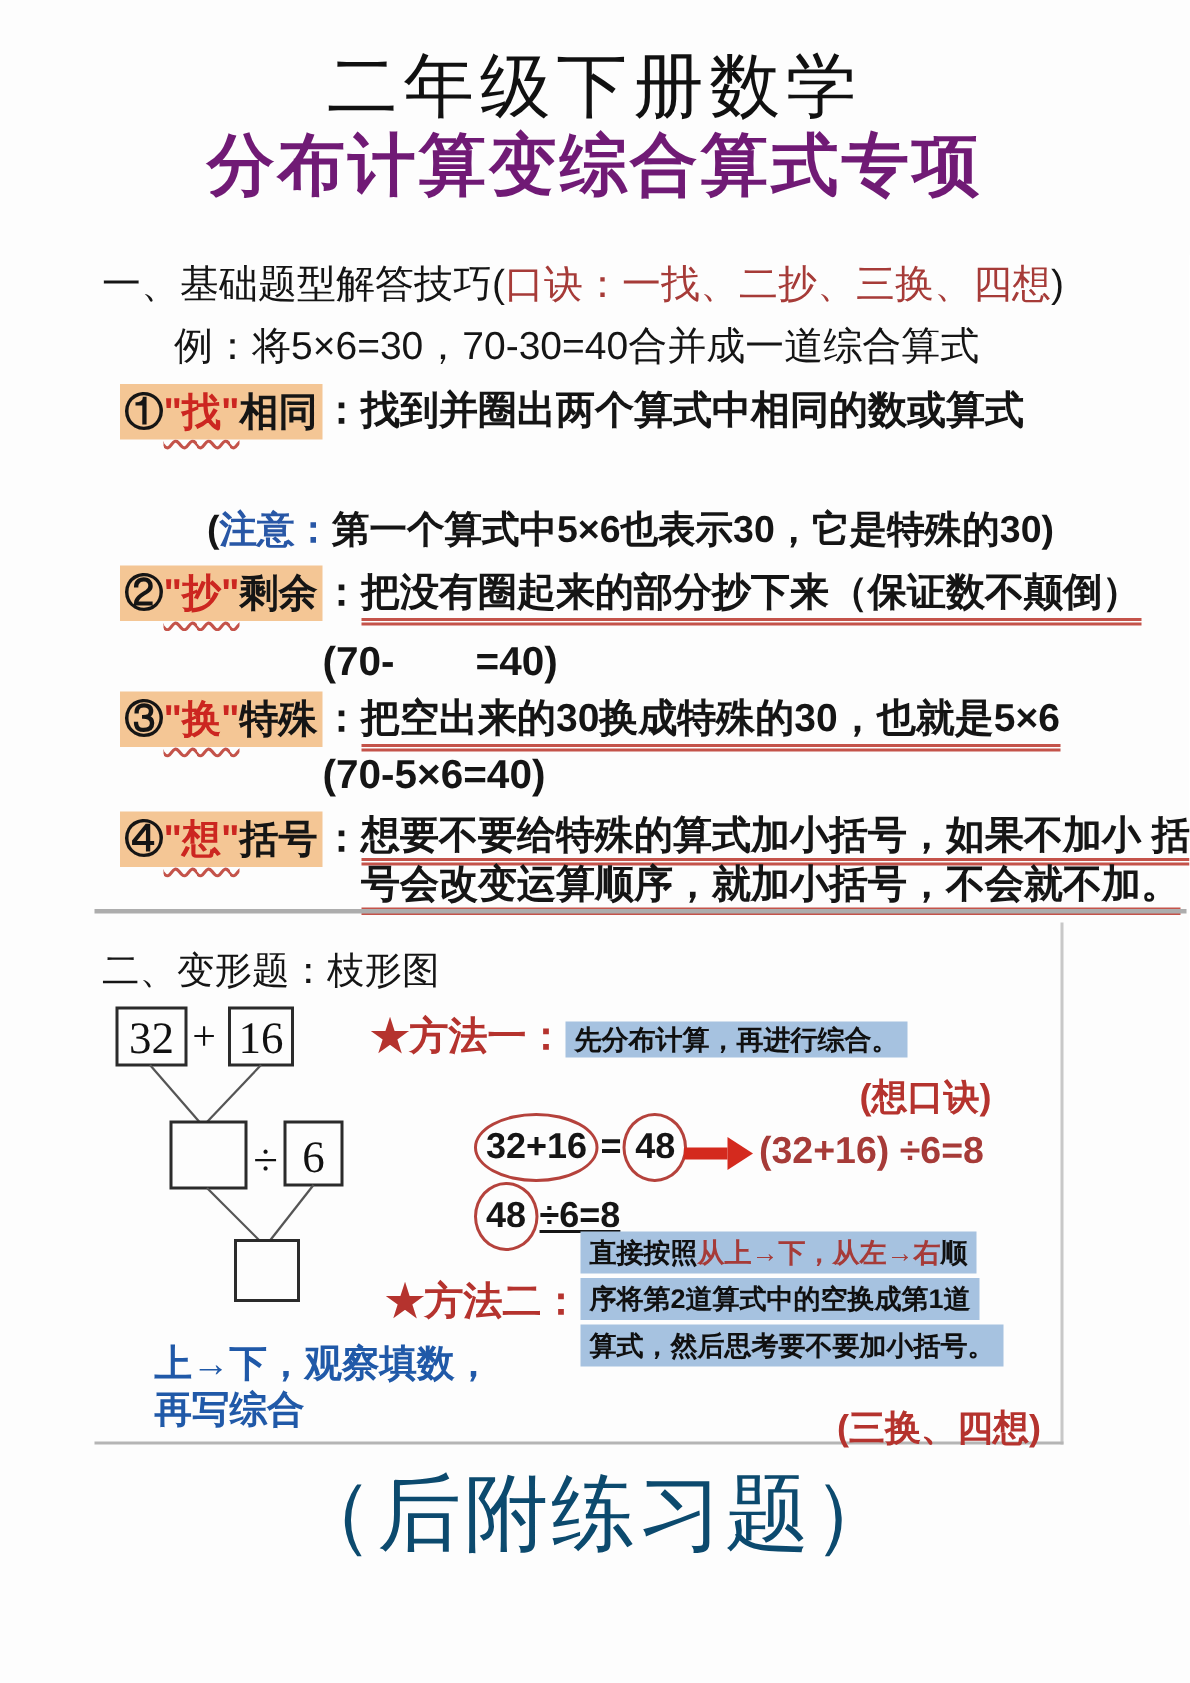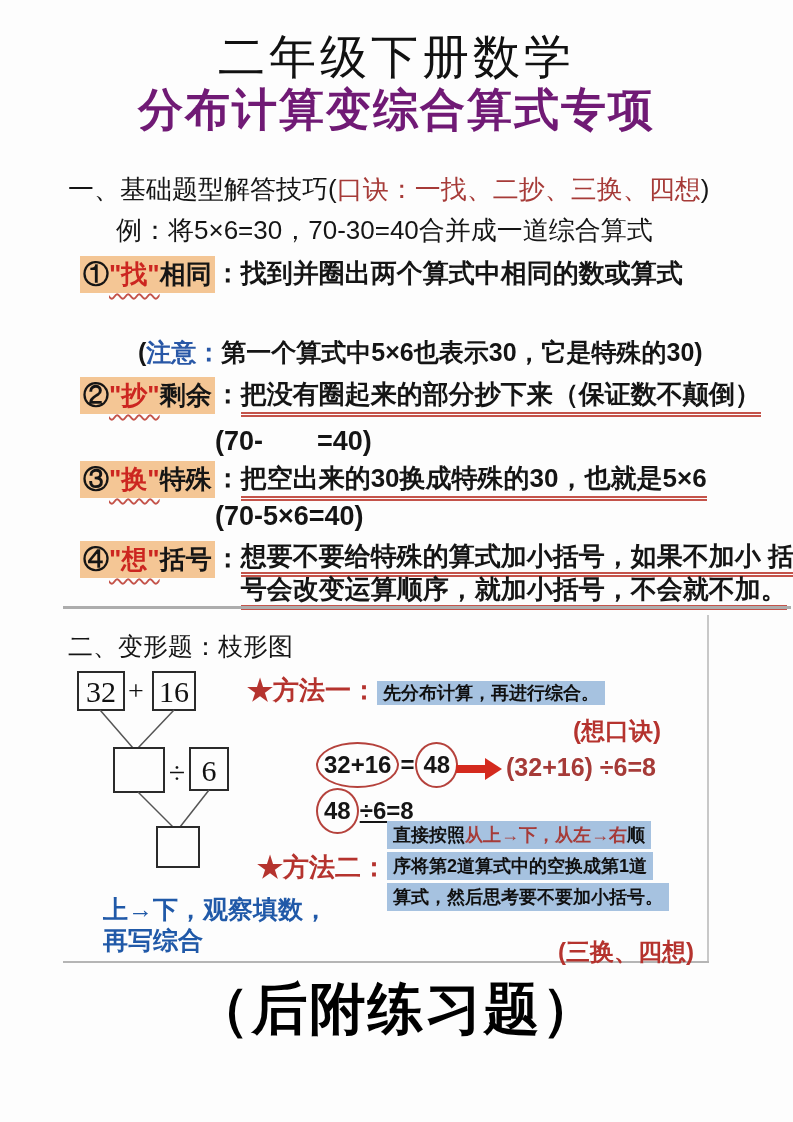--- a/index.html
+++ b/index.html
@@ -20,21 +20,21 @@
   .eq{font-size:27px;font-weight:bold;}
   .circle1{display:inline-block;border:2px solid #8A4036;border-radius:50%;padding:1px 5px;margin:0 1px;}
   .circle2{display:inline-block;border:2px solid #B5423C;border-radius:50%;padding:1px 6px;margin:0 1px;}
   .hl{background:#A6C2E0;padding:2px 6px;}
   .m-label{font-size:26px;font-weight:bold;color:#B5332E;}
   .m-text{font-size:18px;font-weight:bold;color:#101010;}
   .hint{font-size:24px;font-weight:bold;color:#B5332E;}
   .work{font-size:24px;font-weight:bold;line-height:40px;}
   .result{font-size:25px;font-weight:bold;color:#A63B38;}
   .treenote{font-size:25px;font-weight:bold;color:#2059A8;line-height:31px;}
-  .footer{font-family:"Liberation Serif",serif;font-size:56px;font-weight:bold;color:#000000;letter-spacing:2px;}
+  .footer{font-family:"Liberation Serif",serif;font-size:56px;font-weight:normal;color:#0c4a6e;letter-spacing:2px;}
   .divline{position:absolute;background:#ADADAD;}
   .m2lines .hl{display:inline-block;margin-bottom:3px;}
   svg text{font-family:"Liberation Serif",serif;fill:#111;}
 </style>
 </head>
 <body>
 
 <div class="page">
 
   <div class="abs center title" style="top:26px;">二年级下册数学</div>

